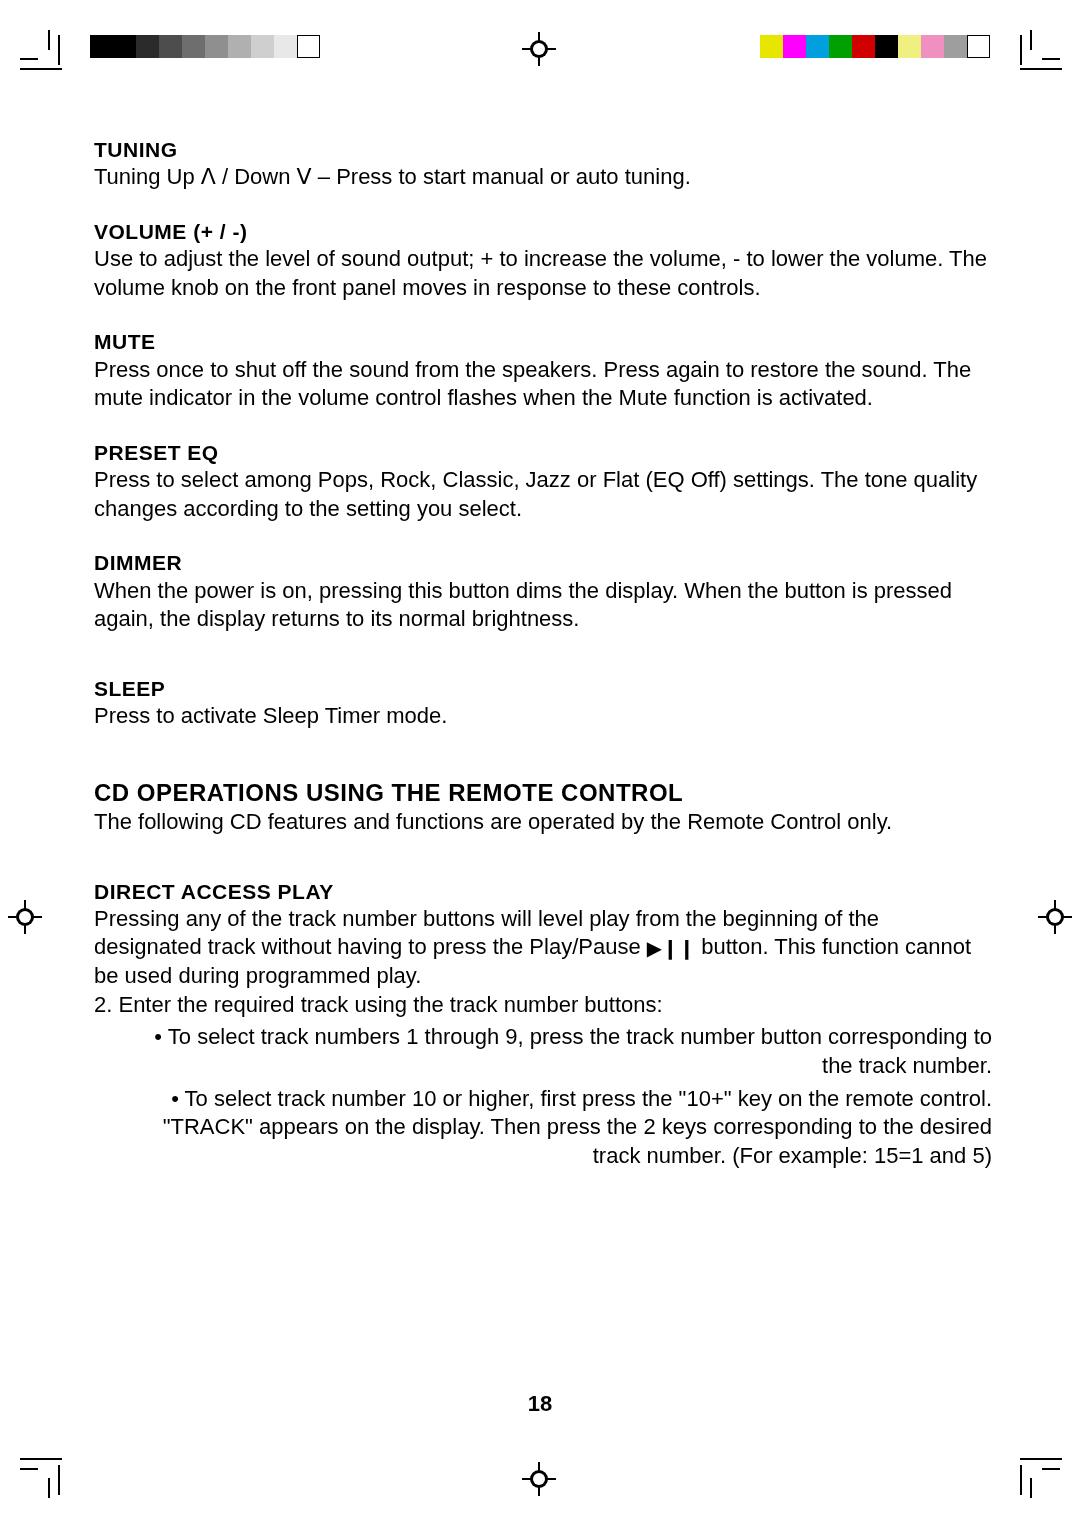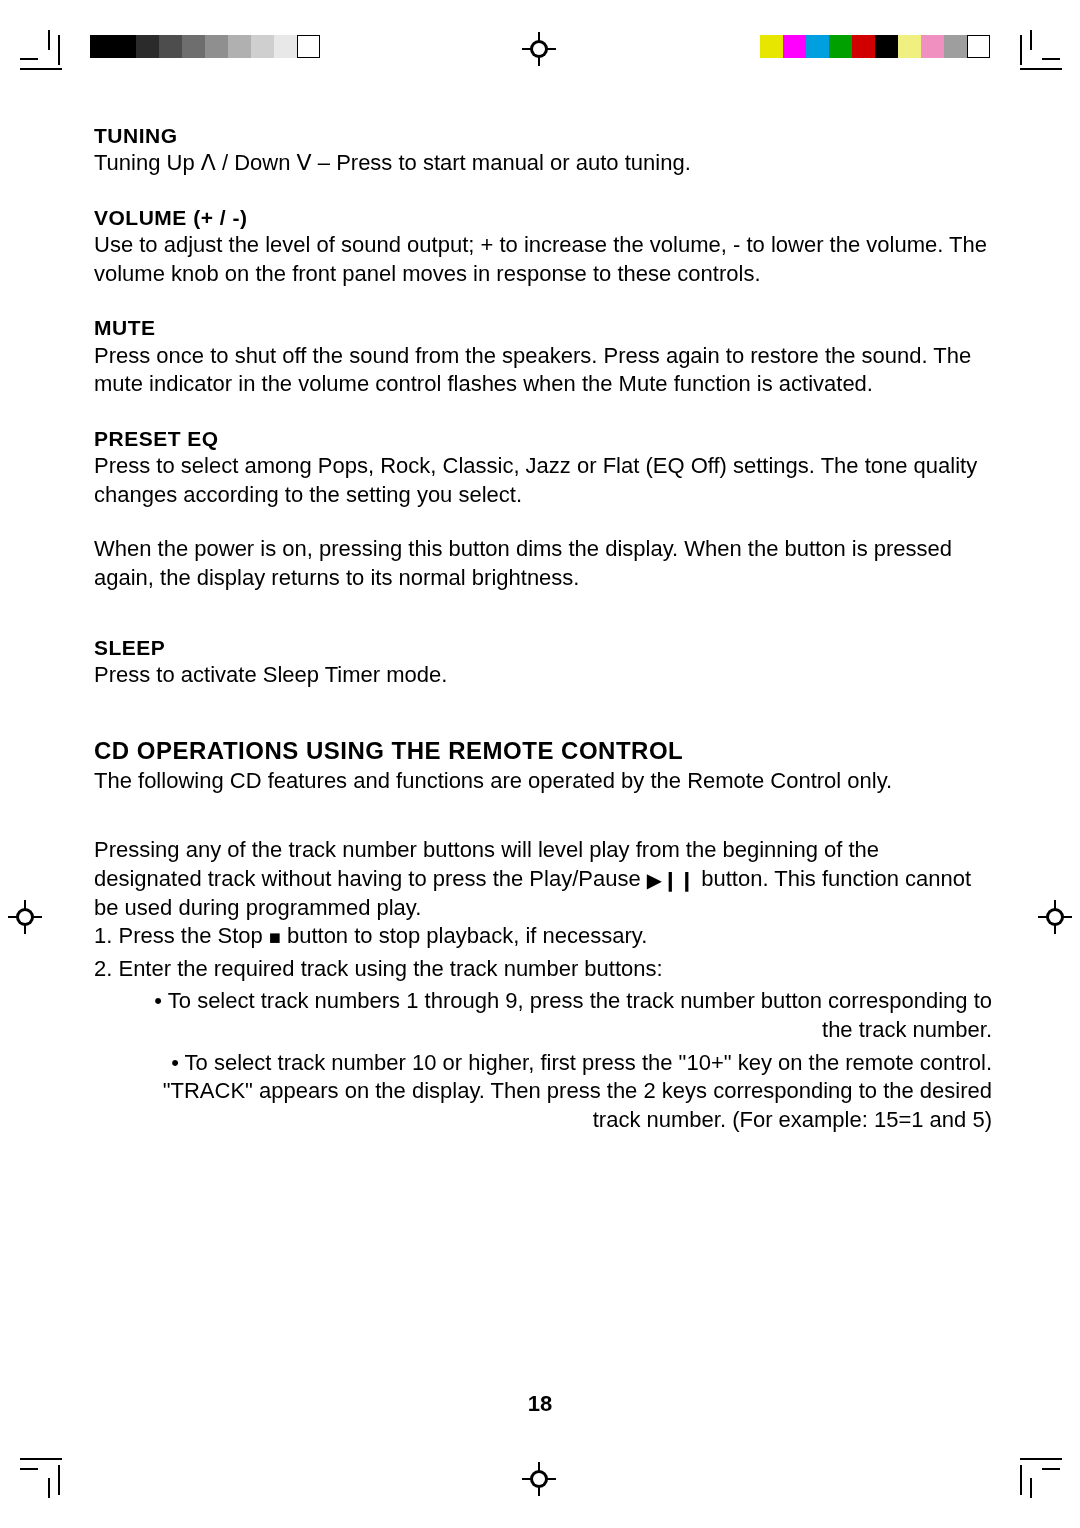--- a/index.html
+++ b/index.html
@@ -97,21 +97,21 @@
   }
   .reg-top    { left: 522px; top: 32px; }
   .reg-left   { left: 8px;   top: 900px; }
   .reg-right  { left: 1038px;top: 900px; }
   .reg-bottom { left: 522px; top: 1462px; }
 
   
   .content {
     position: absolute;
     left: 94px;
-    top: 122px;
+    top: 136px;
     width: 898px;
   }
   .h-small {
     font-weight: 700;
     letter-spacing: 0.5px;
     margin: 0;
     font-family: Arial, sans-serif;
     font-variant: small-caps;
     text-transform: uppercase;
     font-size: 21px;
@@ -244,41 +244,40 @@
       <p>Press once to shut off the sound from the speakers. Press again to restore the sound.  The mute indicator in the volume control flashes when the Mute function is activated.</p>
     </div>
 
 
     <div class="block-tight">
       <p class="h-small">PRESET EQ</p>
       <p>Press to select among Pops, Rock, Classic, Jazz or Flat (EQ Off) settings.  The tone quality changes according to the setting you select.</p>
     </div>
 
     <div class="block-tight">
+      <p class="h-small">DIMMER</p>
       <p>When the power is on, pressing this button dims the display.  When the button is pressed again, the display returns to its normal brightness.</p>
     </div>
 
     <div class="block" style="margin-bottom:46px;">
       <p class="h-small">SLEEP</p>
       <p>Press to activate Sleep Timer mode.</p>
     </div>
 
     <div class="block-tight">
       <p class="h-big">CD OPERATIONS USING THE REMOTE CONTROL</p>
       <p>The following CD features and functions are operated by the Remote Control only.</p>
     </div>
 
     <div class="block">
+      <p class="h-small">DIRECT ACCESS PLAY</p>
       <p>
         <span>Pressing any of the track number buttons will level play from the beginning of the designated track without having to press the Play/Pause </span><span class="sym">▶❙❙</span><span> button.  This function cannot be used during programmed play.</span>
       </p>
       <ol class="steps">
-        <li>
-          <span>1.  Press the Stop </span><span class="sym">■</span><span> button to stop playback, if necessary.</span>
-        </li>
         <li>2.  Enter the required track using the track number buttons:</li>
       </ol>
       <ul class="bullets" style="margin-left:28px;text-align:right;">
         <li>To select  track numbers 1 through 9, press the track number button corresponding to the track number.</li>
         <li>To select track number 10 or higher, first press the "10+" key on the remote control.  "TRACK" appears on the display.  Then press the 2 keys corresponding to the desired track number. (For example: 15=1 and 5)</li>
       </ul>
     </div>
 
   </div>
 

